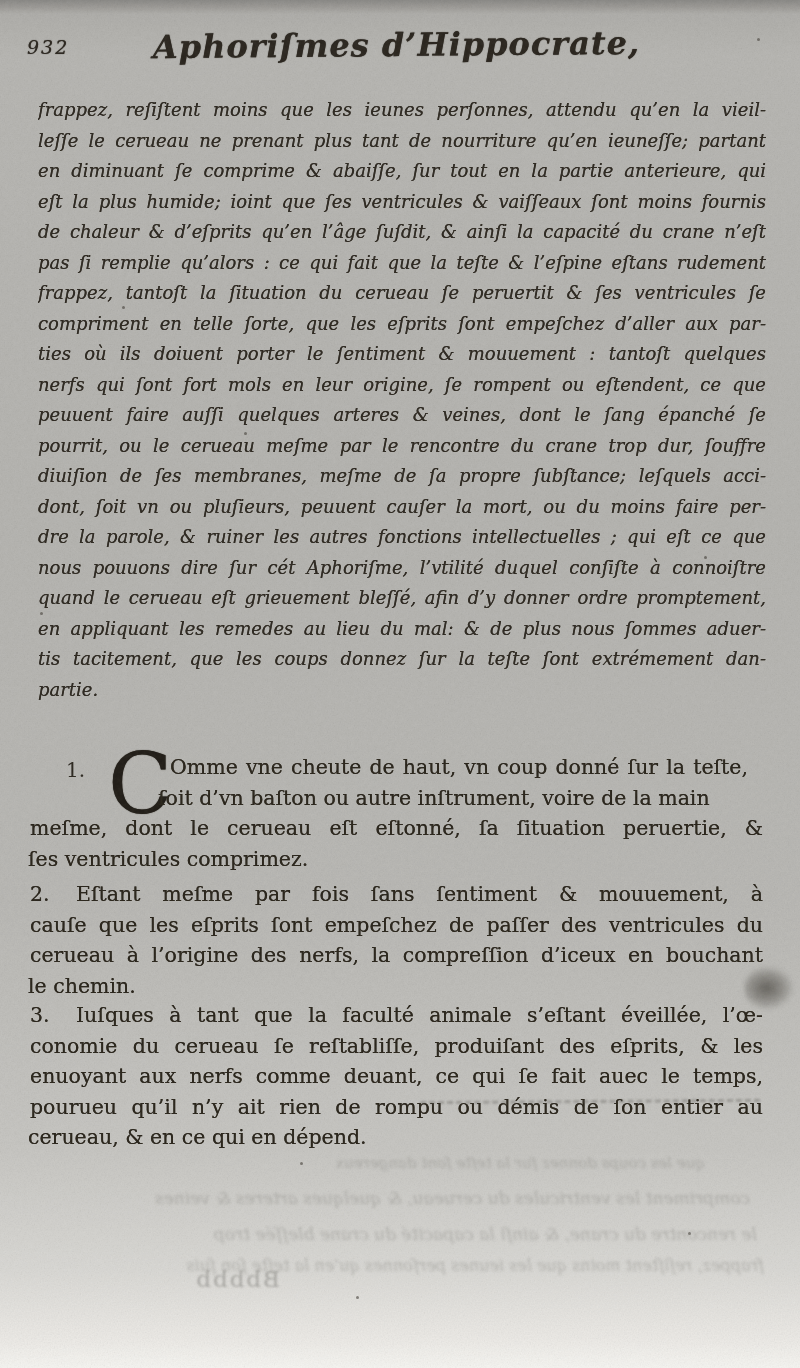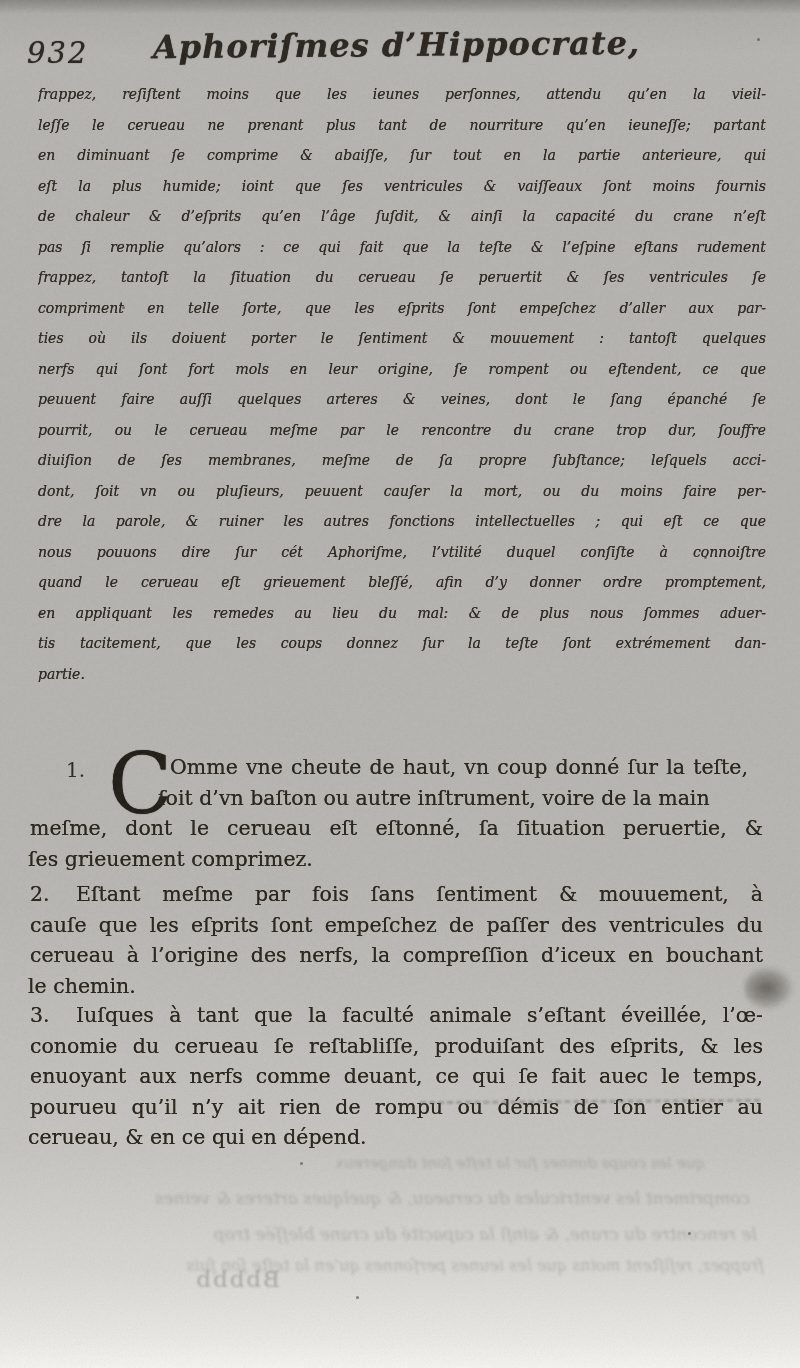--- a/index.html
+++ b/index.html
@@ -5,36 +5,36 @@
   html,body{margin:0;padding:0;background:#6e6d6a;}
   #scan{position:relative;width:800px;height:1368px;overflow:hidden;
         font-family:"DejaVu Serif", serif;color:#28231c;
         background:linear-gradient(180deg,#888784 0px,#9b9995 7px,#aeada9 14px,
           #b6b5b1 55px,#b4b3af 520px,#b8b7b3 900px,#c6c5c1 1150px,
           #d9d8d4 1270px,#eceae6 1340px,#f6f5f1 1368px);}
   .noise{position:absolute;inset:0;pointer-events:none;opacity:.45;mix-blend-mode:multiply;}
   .noise2{position:absolute;inset:0;pointer-events:none;opacity:.25;mix-blend-mode:screen;}
 
   
-  .pagenum{position:absolute;left:27px;top:36px;font-size:29px;font-style:italic;
+  .pagenum{position:absolute;left:27px;top:36px;font-size:19px;font-style:italic;
            letter-spacing:2px;text-shadow:0 0 1px rgba(35,30,22,.8);}
   .runtitle{position:absolute;left:30px;top:26px;width:733px;text-align:center;
             font-size:32px;font-style:italic;font-weight:bold;letter-spacing:1px;
             transform:rotate(-.5deg);text-shadow:0 0 1px rgba(35,30,22,.85);}
 
   
   .tl{position:absolute;overflow:hidden;white-space:nowrap;
       text-shadow:0 0 .6px rgba(40,34,26,.85);}
   .jl{position:absolute;overflow:hidden;text-align:justify;
       text-shadow:0 0 .6px rgba(40,34,26,.85);}
   .jl::after{content:"";display:inline-block;width:100%;}
 
   
-  .cl{left:38px;width:728px;height:30.5px;font-size:14px;font-style:italic;
-      line-height:24px;color:#2b261e;}
+  .cl{left:38px;width:728px;height:30.5px;font-size:18px;font-style:italic;
+      line-height:24px;color:#2b261e;margin-top:16px;}
 
   
   .rl{font-size:20.5px;line-height:26px;color:#272218;}
   .heading{position:absolute;left:30px;top:690px;width:733px;text-align:center;
            font-size:28px;letter-spacing:1px;color:#25211a;
            text-shadow:0 0 .8px rgba(35,30,22,.85);}
   .dropcap{position:absolute;left:108px;top:742px;font-size:84px;line-height:84px;
            color:#1e1a14;text-shadow:0 0 1px rgba(30,25,18,.9);}
   .itemnum{position:absolute;font-size:20px;color:#2a251d;}
   .inum{display:inline-block;width:46px;}
@@ -90,21 +90,21 @@
     <div class="tl cl" style="top:661.5px">partie.</div>
   </div>
 
 
   <div>
     <div class="itemnum" style="left:66px;top:758px">1.</div>
     <div class="dropcap">C</div>
     <div class="jl rl" style="left:170px;top:754px;width:578px;height:30px">Omme vne cheute de haut, vn coup donné ſur la teſte,</div>
     <div class="tl rl" style="left:158px;top:784.5px;width:600px;height:30px">ſoit d’vn baſton ou autre inſtrument, voire de la main</div>
     <div class="jl rl" style="left:30px;top:815px;width:733px;height:30px">meſme, dont le cerueau eſt eſtonné, ſa ſituation peruertie, &amp;</div>
-    <div class="tl rl" style="left:28px;top:845.5px;width:733px;height:30px">ſes grieuement comprimez.</div>
+    <div class="tl rl" style="left:28px;top:845.5px;width:733px;height:30px">ſes ventricules comprimez.</div>
   </div>
 
   <div>
     <div class="jl rl" style="left:30px;top:881px;width:733px;height:30px"><span class="inum">2.</span><span>Eſtant meſme par fois ſans ſentiment &amp; mouuement, à</span></div>
     <div class="jl rl" style="left:30px;top:911.5px;width:733px;height:30px">cauſe que les eſprits ſont empeſchez de paſſer des ventricules du</div>
     <div class="jl rl" style="left:30px;top:942px;width:733px;height:30px">cerueau à l’origine des nerfs, la compreſſion d’iceux en bouchant</div>
     <div class="tl rl" style="left:28px;top:972.5px;width:733px;height:30px">le chemin.</div>
   </div>
 
   <div>

